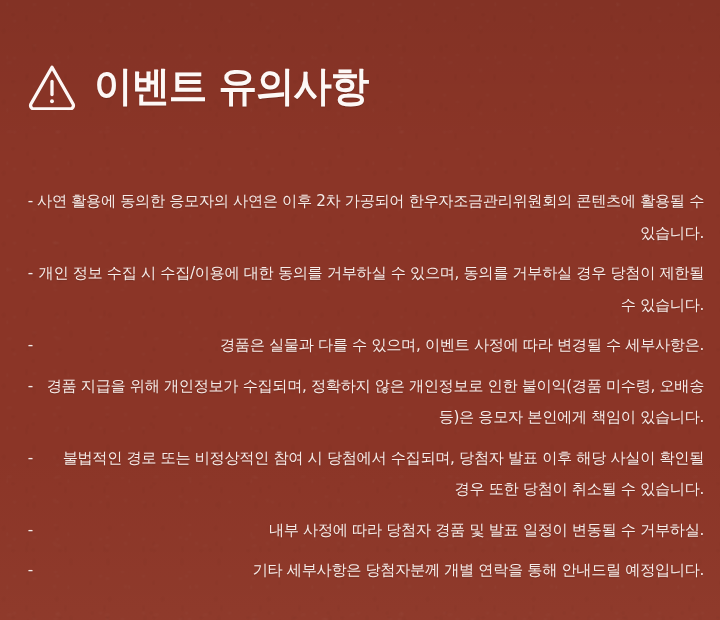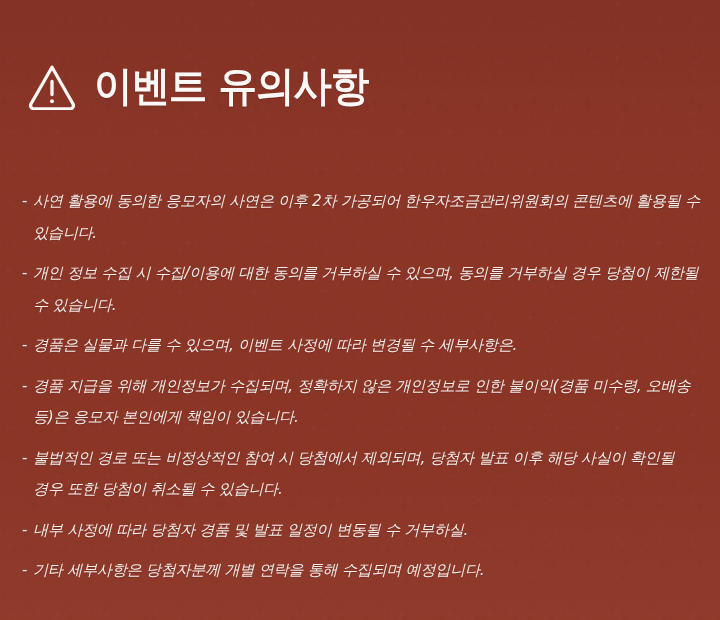--- a/index.html
+++ b/index.html
@@ -14,20 +14,21 @@
     font-family: "DejaVu Sans", "Liberation Sans", sans-serif;
   }
 
   #notice-panel {
     position: relative;
     width: 720px;
     height: 620px;
     background-color: #8b3527;
     overflow: hidden;
     box-sizing: border-box;
+    text-align: right;
   }
 
   
   #texture-overlay {
     position: absolute;
     inset: 0;
     pointer-events: none;
     opacity: 0.5;
     background-image:
       radial-gradient(ellipse 3px 5px at 12% 8%,  rgba(255,255,255,0.045), rgba(0,0,0,0) 70%),
@@ -127,21 +128,20 @@
     flex: 0 0 auto;
     width: 11px;
     color: #f6ece9;
     font-size: 15.2px;
     line-height: 31.5px;
   }
 
   .item-text {
     flex: 1 1 auto;
     max-width: 672px;
-    font-style: italic;
   }
 </style>
 </head>
 <body>
 
 <div id="notice-panel">
 
   <div id="texture-overlay"></div>
   <div id="sheen-overlay"></div>
 
@@ -168,26 +168,26 @@
       <li class="notice-item">
         <span class="item-bullet">-</span>
         <span class="item-text">경품은 실물과 다를 수 있으며, 이벤트 사정에 따라 변경될 수 세부사항은.</span>
       </li>
       <li class="notice-item">
         <span class="item-bullet">-</span>
         <span class="item-text">경품 지급을 위해 개인정보가 수집되며, 정확하지 않은 개인정보로 인한 불이익(경품 미수령, 오배송 등)은 응모자 본인에게 책임이 있습니다.</span>
       </li>
       <li class="notice-item">
         <span class="item-bullet">-</span>
-        <span class="item-text">불법적인 경로 또는 비정상적인 참여 시 당첨에서 제외되며, 당첨자 발표 이후 해당 사실이 확인될 경우 또한 당첨이 취소될 수 있습니다.</span>
+        <span class="item-text">불법적인 경로 또는 비정상적인 참여 시 당첨에서 수집되며, 당첨자 발표 이후 해당 사실이 확인될 경우 또한 당첨이 취소될 수 있습니다.</span>
       </li>
       <li class="notice-item">
         <span class="item-bullet">-</span>
         <span class="item-text">내부 사정에 따라 당첨자 경품 및 발표 일정이 변동될 수 거부하실.</span>
       </li>
       <li class="notice-item">
         <span class="item-bullet">-</span>
-        <span class="item-text">기타 세부사항은 당첨자분께 개별 연락을 통해 수집되며 예정입니다.</span>
+        <span class="item-text">기타 세부사항은 당첨자분께 개별 연락을 통해 안내드릴 예정입니다.</span>
       </li>
     </ul>
 
   </div>
 </div>
 
 </body></html>

